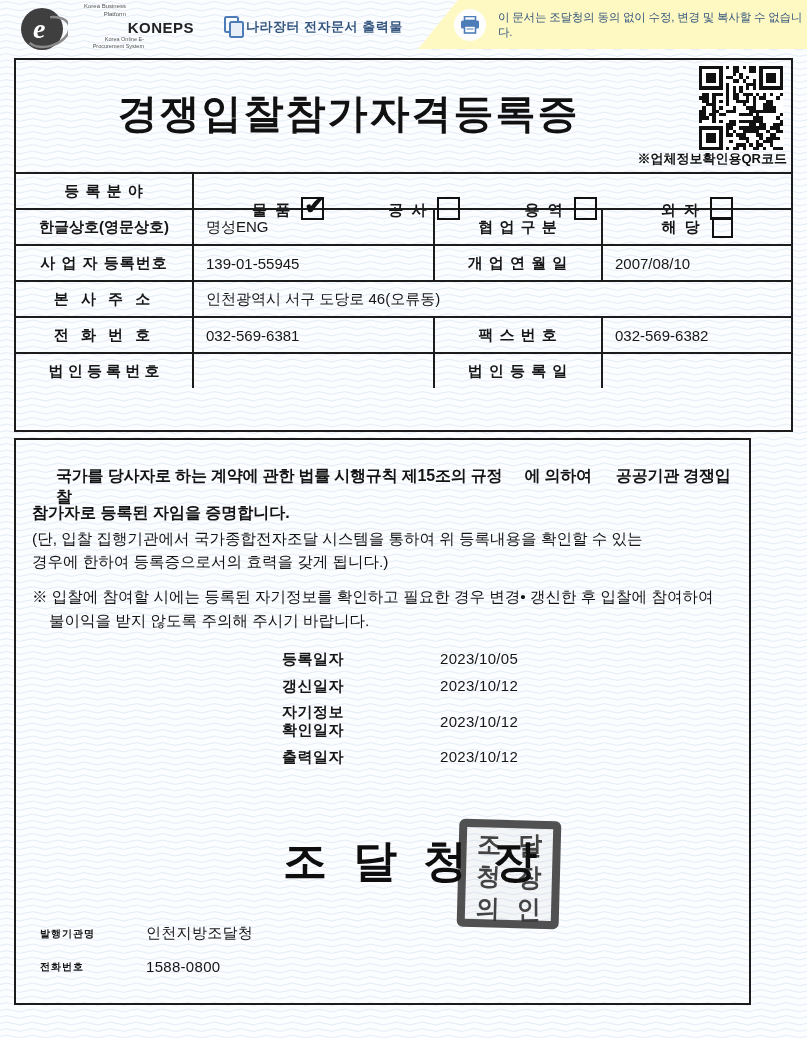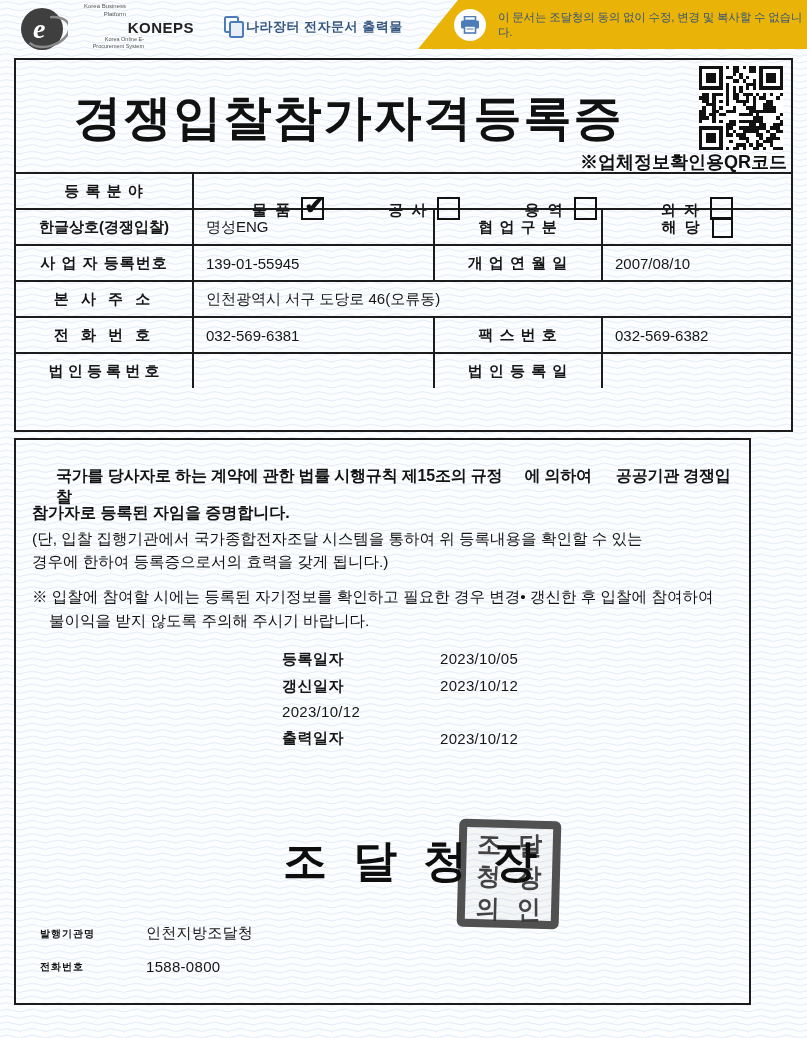--- a/index.html
+++ b/index.html
@@ -21,44 +21,44 @@
   .logo-text { position:absolute; left:58px; top:0; width:120px; color:#4a4a4a;text-align:right; }
   .logo-small-top { font-size:6px; line-height:1.25; width:52px; color:#555; }
   .logo-name { font-size:15px; font-weight:bold; letter-spacing:.5px; color:#222; margin-top:1px; }
   .logo-small-bot { font-size:5.5px; line-height:1.2; width:70px; color:#555; }
 
   .print-label-wrap { position:absolute; left:222px; top:15px; display:flex; align-items:center; }
   .print-label { font-size:13px; font-weight:bold; color:#33557d; letter-spacing:.5px; }
 
   .notice-banner {
     position:absolute; left:418px; top:0; width:389px; height:49px;
-    background:#eab308;
+    background:#fef9c3;
     clip-path:polygon(40px 0, 100% 0, 100% 100%, 0 100%);
     display:flex; align-items:center;
   }
   .printer-circle {
     width:32px; height:32px; border-radius:50%; background:#fdfdfd;
     margin-left:36px; display:flex; align-items:center; justify-content:center;
     flex:0 0 auto;
   }
   .notice-text { font-size:11.5px; color:#33557d; margin-left:12px; letter-spacing:-0.2px; }
 
   
   .box1 {
     position:absolute; left:14px; top:58px; width:779px; height:374px;
     border:2px solid #1c1c1c;
   }
   .cert-title {
     position:absolute; left:0; right:110px; top:26px; text-align:center;
-    font-size:48px; font-weight:bold; letter-spacing:2px; color:#111;
+    font-size:40px; font-weight:bold; letter-spacing:2px; color:#111;
   }
   .qr { position:absolute; right:8px; top:6px; width:84px; height:84px; }
   .qr-caption {
     position:absolute; right:4px; top:90px;
-    font-size:18px; font-weight:bold; color:#111;
+    font-size:13px; font-weight:bold; color:#111;
   }
 
   .reg-table { position:absolute; left:0; right:0; bottom:0; height:258px; display:flex; flex-direction:column; }
   .t-row { height:36px; border-top:2px solid #1c1c1c; display:flex; align-items:stretch; }
   .t-cell { display:flex; align-items:center; font-size:15px; }
   .t-label { justify-content:center; font-weight:bold; letter-spacing:1px; }
   .t-value { padding-left:12px; letter-spacing:0; }
   .bl { border-left:2px solid #1c1c1c; }
   .w1 { width:176px; } .w2 { width:241px; } .w3 { width:168px; } .w4 { flex:1; }
   .opts { flex:1; display:flex; align-items:center; justify-content:space-around; padding:0 26px; }
@@ -578,21 +578,21 @@
           <div class="opt">
             <span>외 자</span>
             <span class="checkbox">
                 <span class="mark"></span>
               </span>
           </div>
         </div>
       </div>
 
       <div class="t-row">
-        <div class="t-cell t-label w1" style="letter-spacing:0;">한글상호(경쟁입찰)</div>
+        <div class="t-cell t-label w1" style="letter-spacing:0;">한글상호(영문상호)</div>
         <div class="t-cell t-value bl w2">명성ENG</div>
         <div class="t-cell t-label bl w3">협 업 구 분</div>
         <div class="t-cell bl w4 cell-center">
           <span>해 당</span>
           <span class="checkbox" style="width:21px;height:21px;"></span>
         </div>
       </div>
 
       <div class="t-row">
         <div class="t-cell t-label w1">사 업 자 등록번호</div>
@@ -641,20 +641,24 @@
         <div class="date-value">2023/10/05</div>
       </div>
       <div class="date-row">
         <div class="date-label">
             <span>갱신일자</span>
             <span></span>
           </div>
         <div class="date-value">2023/10/12</div>
       </div>
       <div class="date-row">
+        <div class="date-label">
+            <span>자기정보</span>
+            <span>확인일자</span>
+          </div>
         <div class="date-value">2023/10/12</div>
       </div>
       <div class="date-row">
         <div class="date-label">
             <span>출력일자</span>
             <span></span>
           </div>
         <div class="date-value">2023/10/12</div>
       </div>
     </div>

